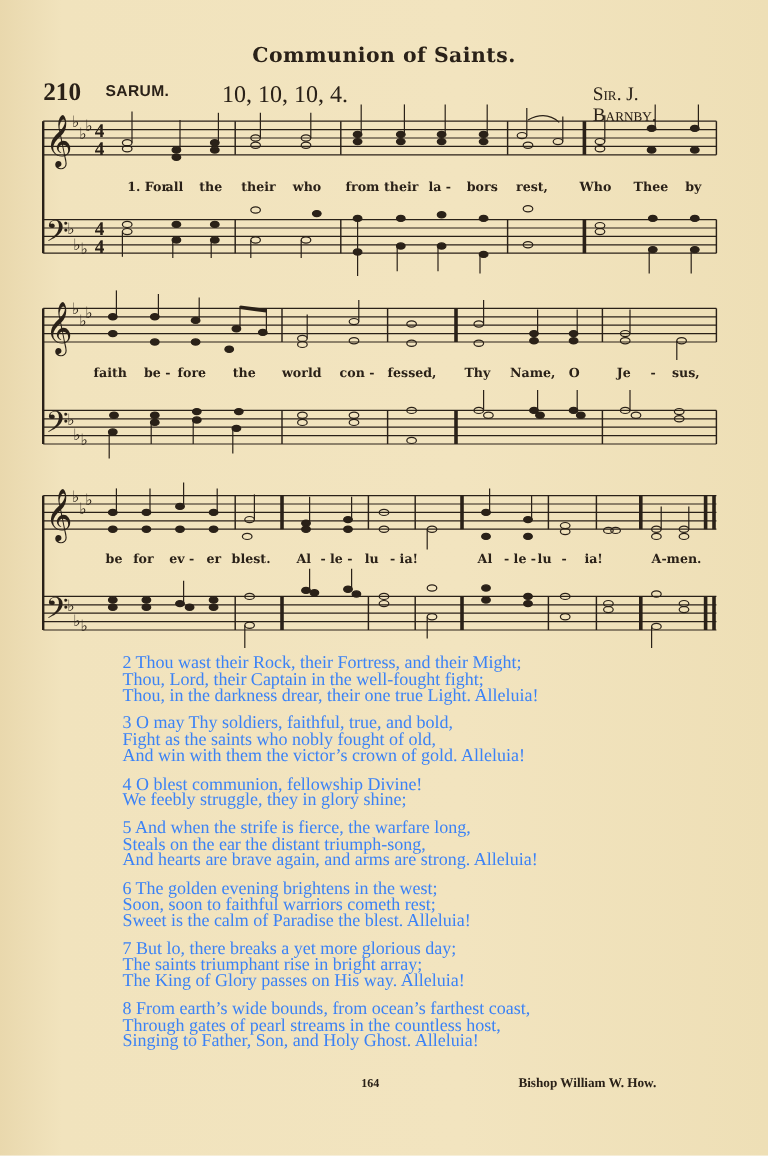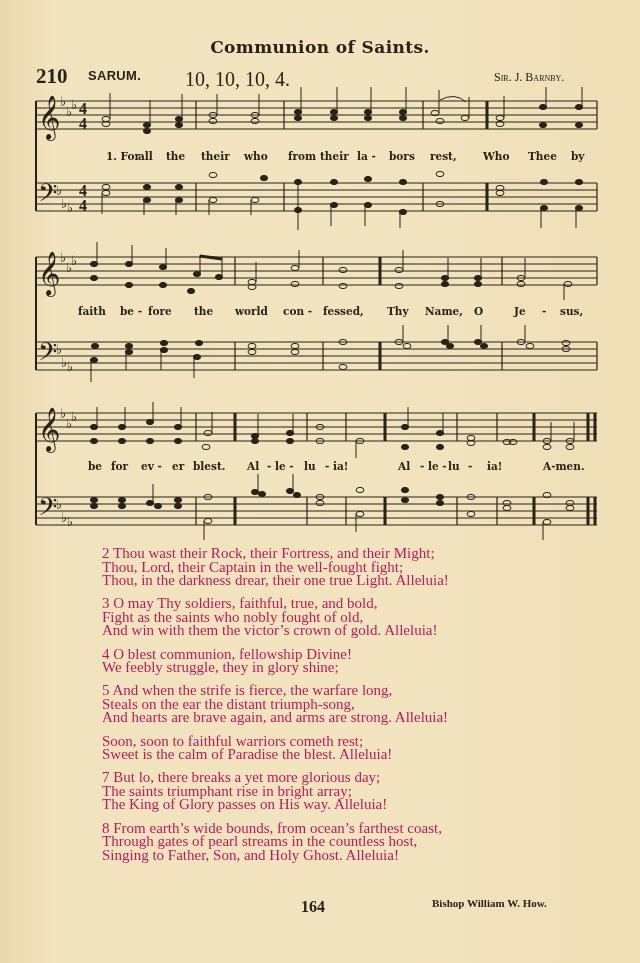--- a/index.html
+++ b/index.html
@@ -26,39 +26,39 @@
   .tune-name {
     position: absolute; left: 88px; top: 5px;
     font-family: "Liberation Sans", sans-serif; font-weight: bold; font-size: 13px; letter-spacing: 0.3px;
   }
   .meter {
     position: absolute; left: 158px; top: 5px;
     font-family: "Liberation Serif", serif; font-size: 20px; margin-left: 27px;
   }
   .composer {
     position: absolute; left: 494px; top: 7px;
-    font-family: "Liberation Serif", serif; font-size: 12px; font-variant: small-caps;
+    font-family: "Liberation Serif", serif; font-size: 16px; font-variant: small-caps;
   }
   svg.music { position: absolute; left: 0; top: 0; }
   .lyric-line {
     position: absolute; left: 0; width: 576px; height: 16px;
     font-family: "DejaVu Serif", "Liberation Serif", serif; font-weight: bold; font-size: 10.5px;
     color: #2a2118;
   }
   .lyric-line span { position: absolute; white-space: nowrap; }
   .stanzas {
     position: absolute; left: 102px; top: 547px; width: 440px;
     font-family: "Liberation Serif", serif; font-size: 15px; line-height: 13.6px;
-    color: #be185d;
+    color: #3b82f6;
   }
   .stanza { margin-bottom: 9.5px; }
   .stanza-line { white-space: nowrap; display: block; }
   .page-number {
     position: absolute; left: 301px; top: 898px;
-    font-family: "Liberation Serif", serif; font-weight: bold; font-size: 16px;
+    font-family: "Liberation Serif", serif; font-weight: bold; font-size: 10px;
   }
   .author {
     position: absolute; left: 432px; top: 897px;
     font-family: "Liberation Serif", serif; font-weight: bold; font-size: 11px;
   }
 </style>
 </head>
 <body>
 
 <div class="page-title">Communion of Saints.</div>
@@ -533,20 +533,21 @@
   <div class="stanza">
     <span class="stanza-line">4 O blest communion, fellowship Divine!</span>
     <span class="stanza-line">We feebly struggle, they in glory shine;</span>
   </div>
   <div class="stanza">
     <span class="stanza-line">5 And when the strife is fierce, the warfare long,</span>
     <span class="stanza-line">Steals on the ear the distant triumph-song,</span>
     <span class="stanza-line">And hearts are brave again, and arms are strong.  Alleluia!</span>
   </div>
   <div class="stanza">
+    <span class="stanza-line">6 The golden evening brightens in the west;</span>
     <span class="stanza-line">Soon, soon to faithful warriors cometh rest;</span>
     <span class="stanza-line">Sweet is the calm of Paradise the blest.  Alleluia!</span>
   </div>
   <div class="stanza">
     <span class="stanza-line">7 But lo, there breaks a yet more glorious day;</span>
     <span class="stanza-line">The saints triumphant rise in bright array;</span>
     <span class="stanza-line">The King of Glory passes on His way.  Alleluia!</span>
   </div>
   <div class="stanza">
     <span class="stanza-line">8 From earth’s wide bounds, from ocean’s farthest coast,</span>

